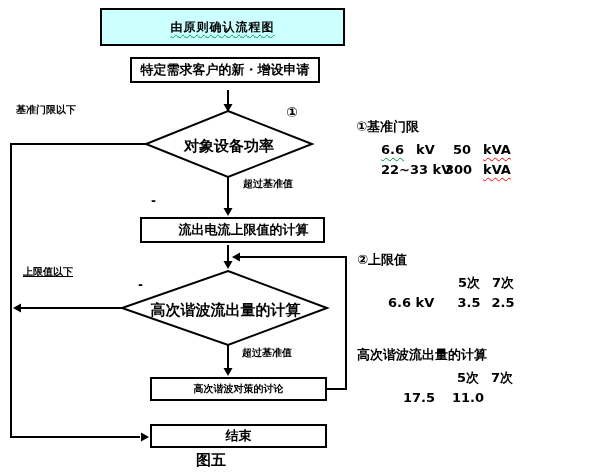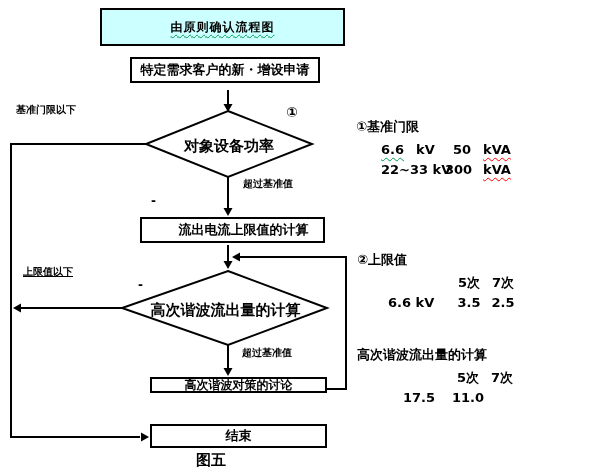--- a/index.html
+++ b/index.html
@@ -75,21 +75,21 @@
   </div>
 
   <div class="node-label" style="left:146px;top:137px;width:166px;">对象设备功率</div>
 
   <div class="box" style="left:140px;top:217px;width:185px;height:26px;font-size:13px;padding-left:22px;">
     <span>流出电流上限值的计算</span>
   </div>
 
   <div class="node-label" style="left:124px;top:301px;width:203px;">高次谐波流出量的计算</div>
 
-  <div class="box" style="left:150px;top:377px;width:177px;height:16px;font-size:12px;">
+  <div class="box" style="left:150px;top:377px;width:177px;height:24px;font-size:10px;">
     <span>高次谐波对策的讨论</span>
   </div>
 
   <div class="box" style="left:150px;top:424px;width:177px;height:24px;font-size:13px;">
     <span>结束</span>
   </div>
 
   <div class="lbl" style="left:16px;top:103px;">基准门限以下</div>
   <div class="lbl" style="left:286px;top:104px;font-size:14px;">①</div>
   <div class="lbl" style="left:243px;top:177px;">超过基准值</div>

